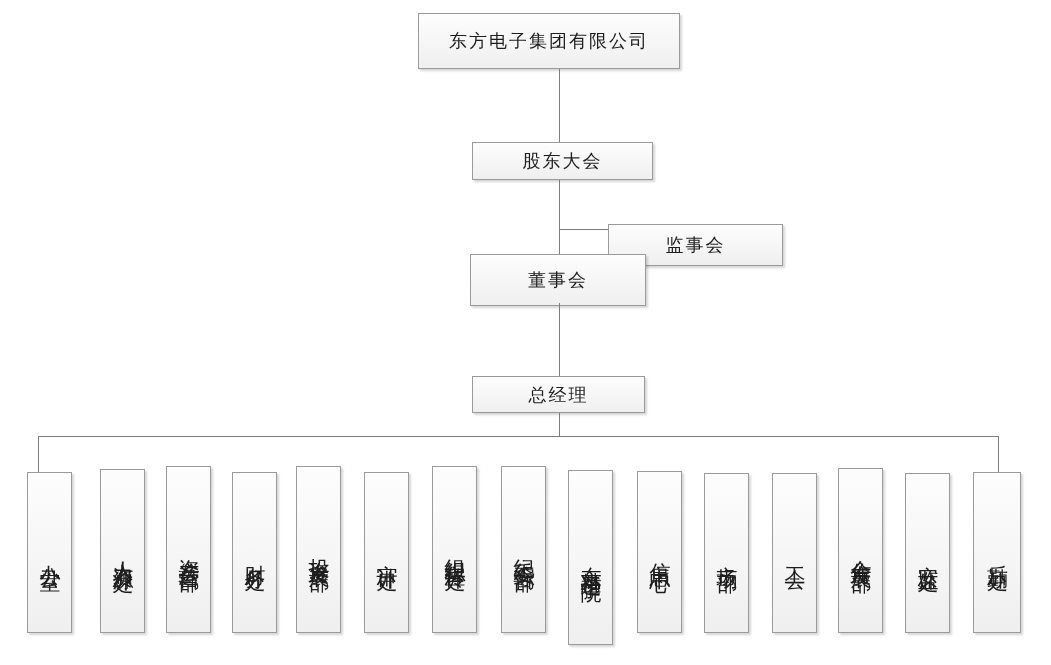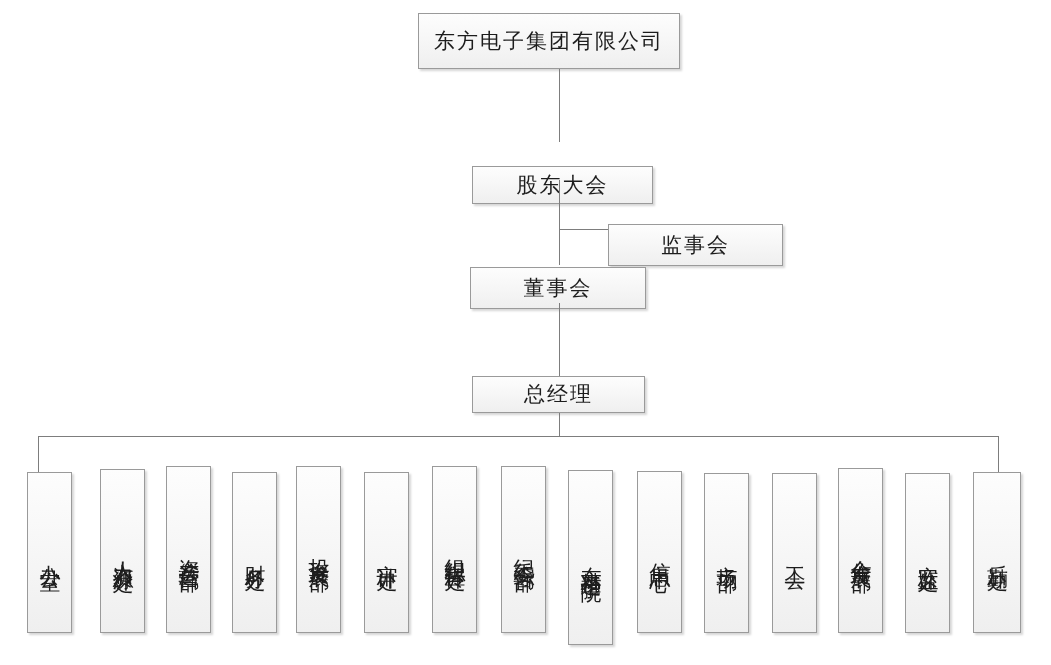--- a/index.html
+++ b/index.html
@@ -32,21 +32,21 @@
     box-shadow: 2px 2px 2px rgba(0,0,0,0.16);
     color: #1d1d1d;
     display: flex;
     align-items: center;
     justify-content: center;
     text-align: center;
   }
 
   
   .node.horiz {
-    font-size: 21px;
+    font-size: 18px;
     letter-spacing: 2px;
     line-height: 1;
     white-space: nowrap;
   }
 
   
   .node.vert {
     writing-mode: vertical-rl;
     text-orientation: upright;
     font-size: 21px;
@@ -67,33 +67,33 @@
 <body>
 
 <div id="chart-canvas">
 
   <div class="node horiz" style="left:418px; top:13px; width:262px; height:56px;">
     <span>东方电子集团有限公司</span>
   </div>
 
   <div class="line v" style="left:559px; top:69px; height:73px;"></div>
 
-  <div class="node horiz" style="left:472px; top:142px; width:181px; height:38px;margin-top:24px;">
+  <div class="node horiz" style="left:472px; top:142px; width:181px; height:38px;">
     <span>股东大会</span>
   </div>
 
   <div class="line v" style="left:559px; top:180px; height:85px;"></div>
 
   <div class="line h" style="left:559px; top:229px; width:49px;"></div>
 
   <div class="node horiz" style="left:608px; top:208px; width:175px; height:42px;margin-top:16px;">
     <span>监事会</span>
   </div>
 
-  <div class="node horiz" style="left:470px; top:267px; width:176px; height:42px;">
+  <div class="node horiz" style="left:470px; top:254px; width:176px; height:52px;">
     <span>董事会</span>
   </div>
 
   <div class="line v" style="left:559px; top:303px; height:73px;"></div>
 
   <div class="node horiz" style="left:472px; top:376px; width:173px; height:37px;justify-content:center;">
     <span>总经理</span>
   </div>
 
   <div class="line v" style="left:559px; top:413px; height:23px;"></div>

